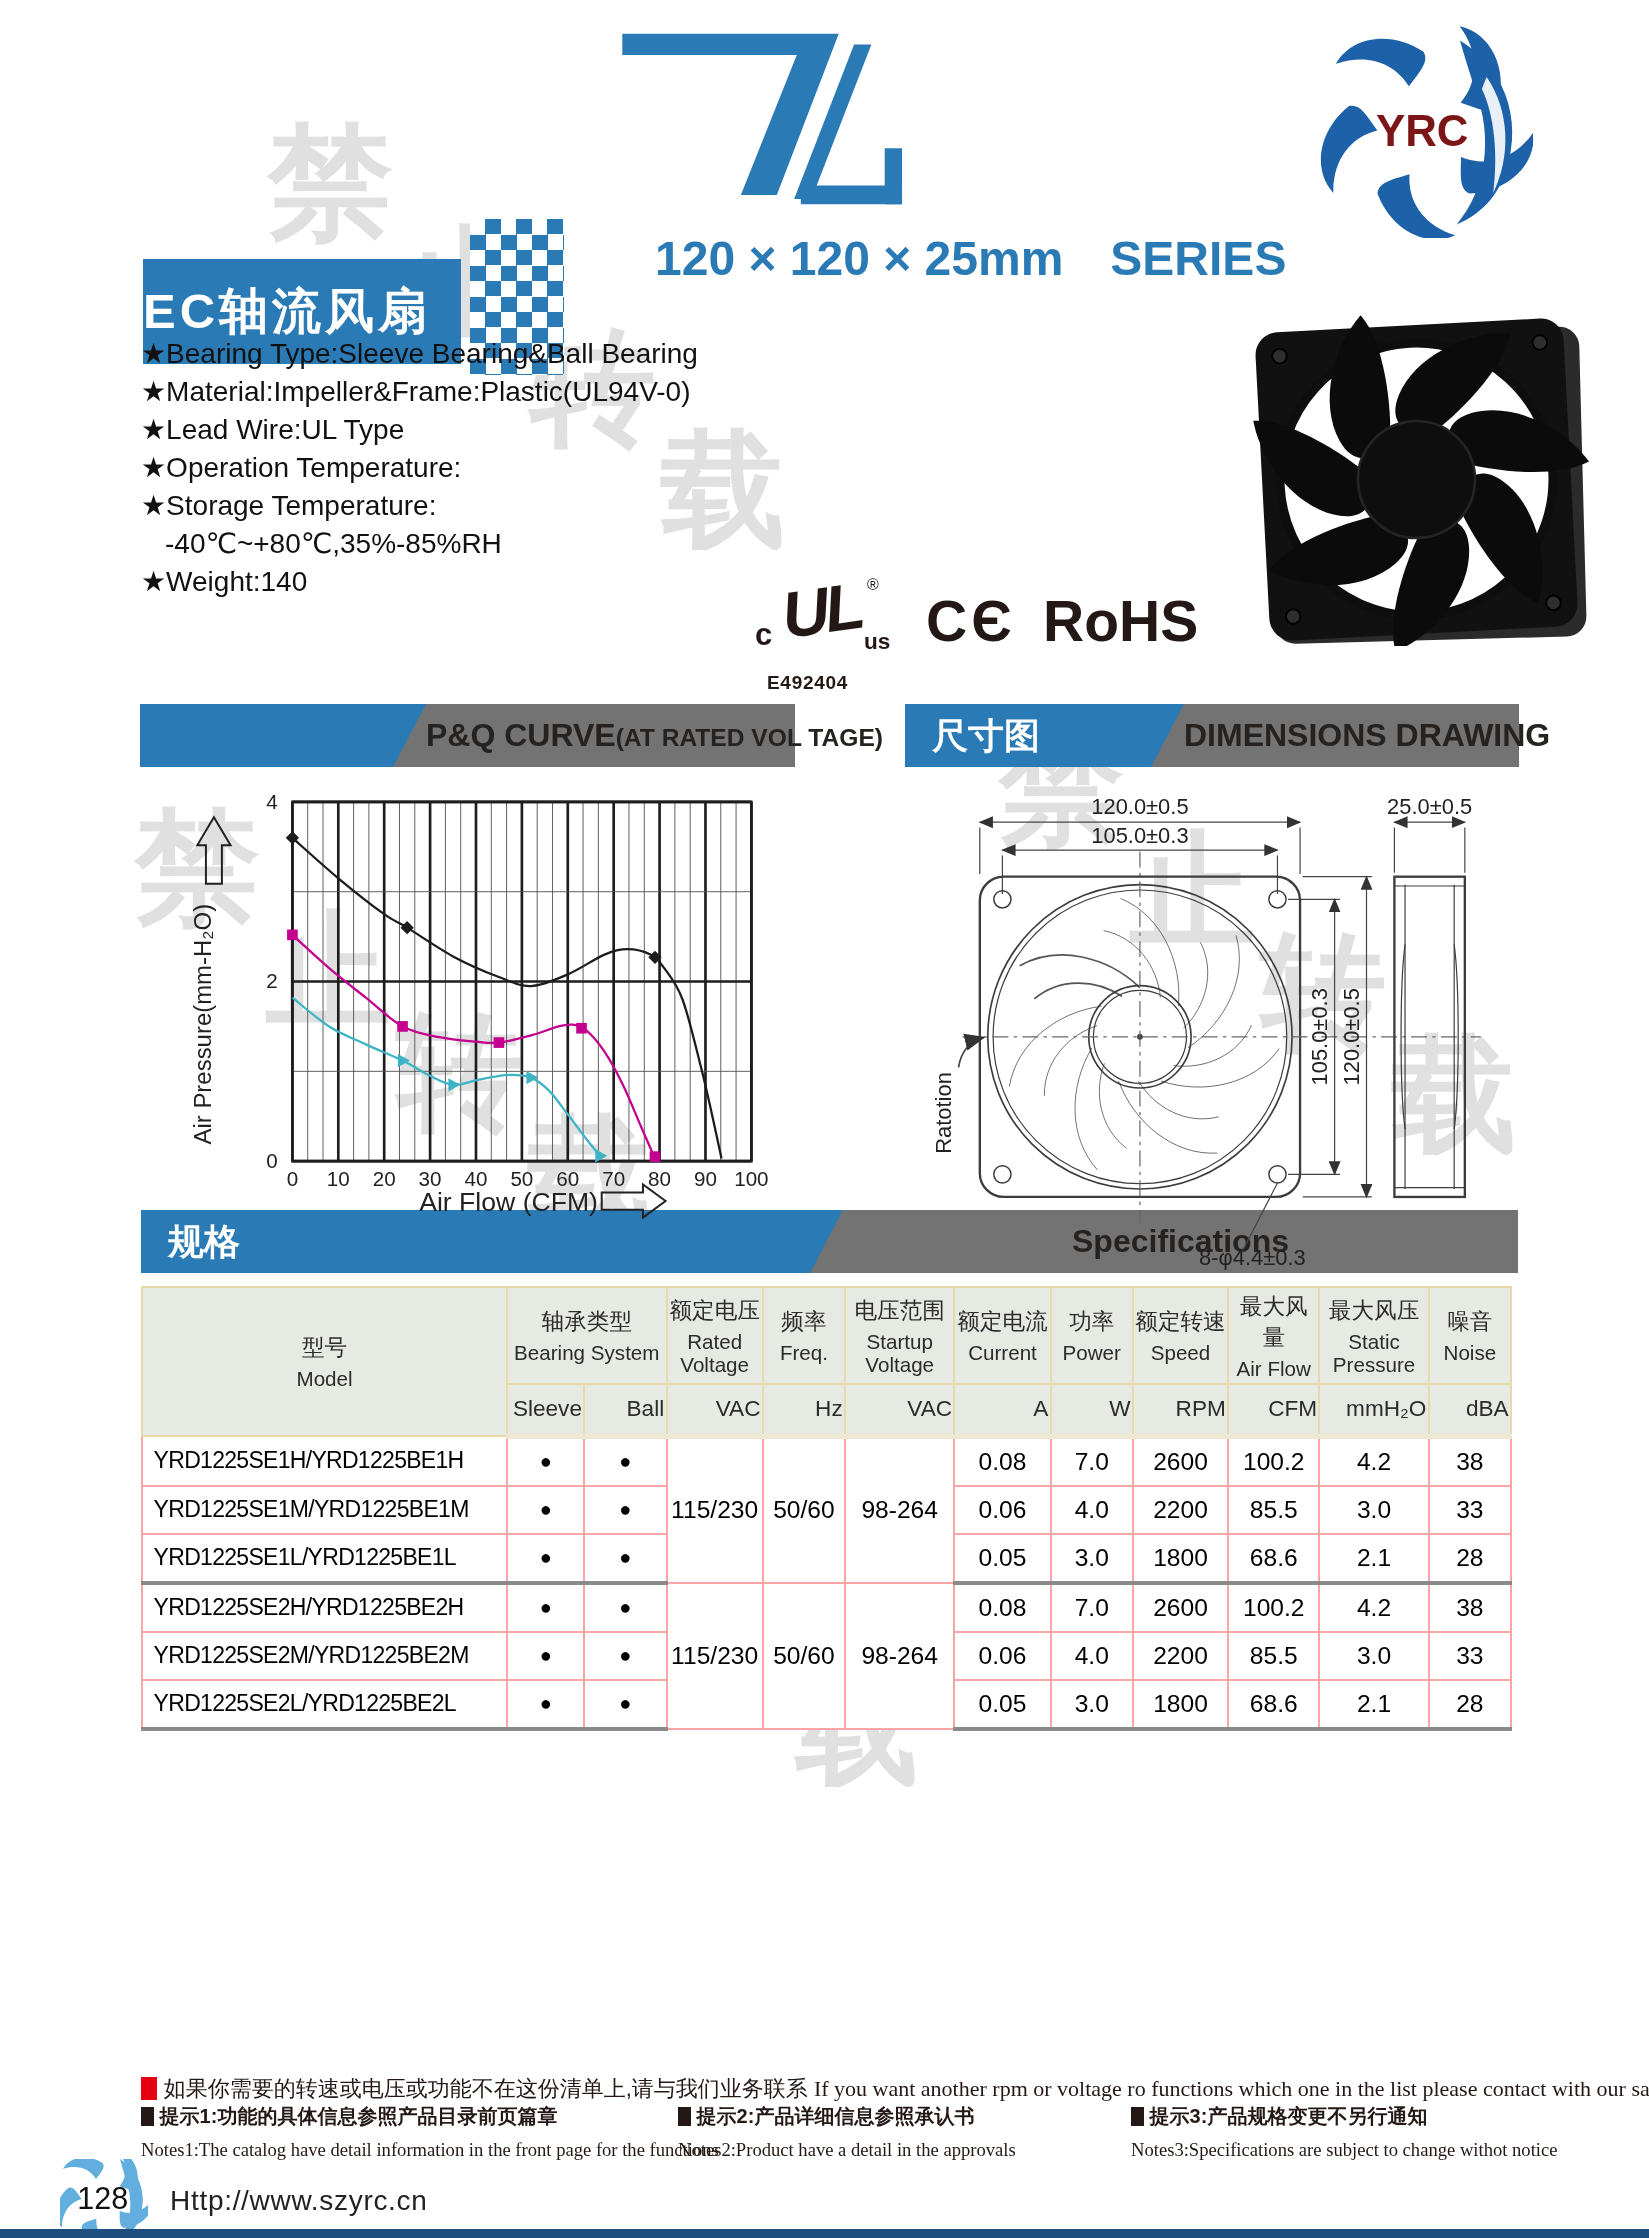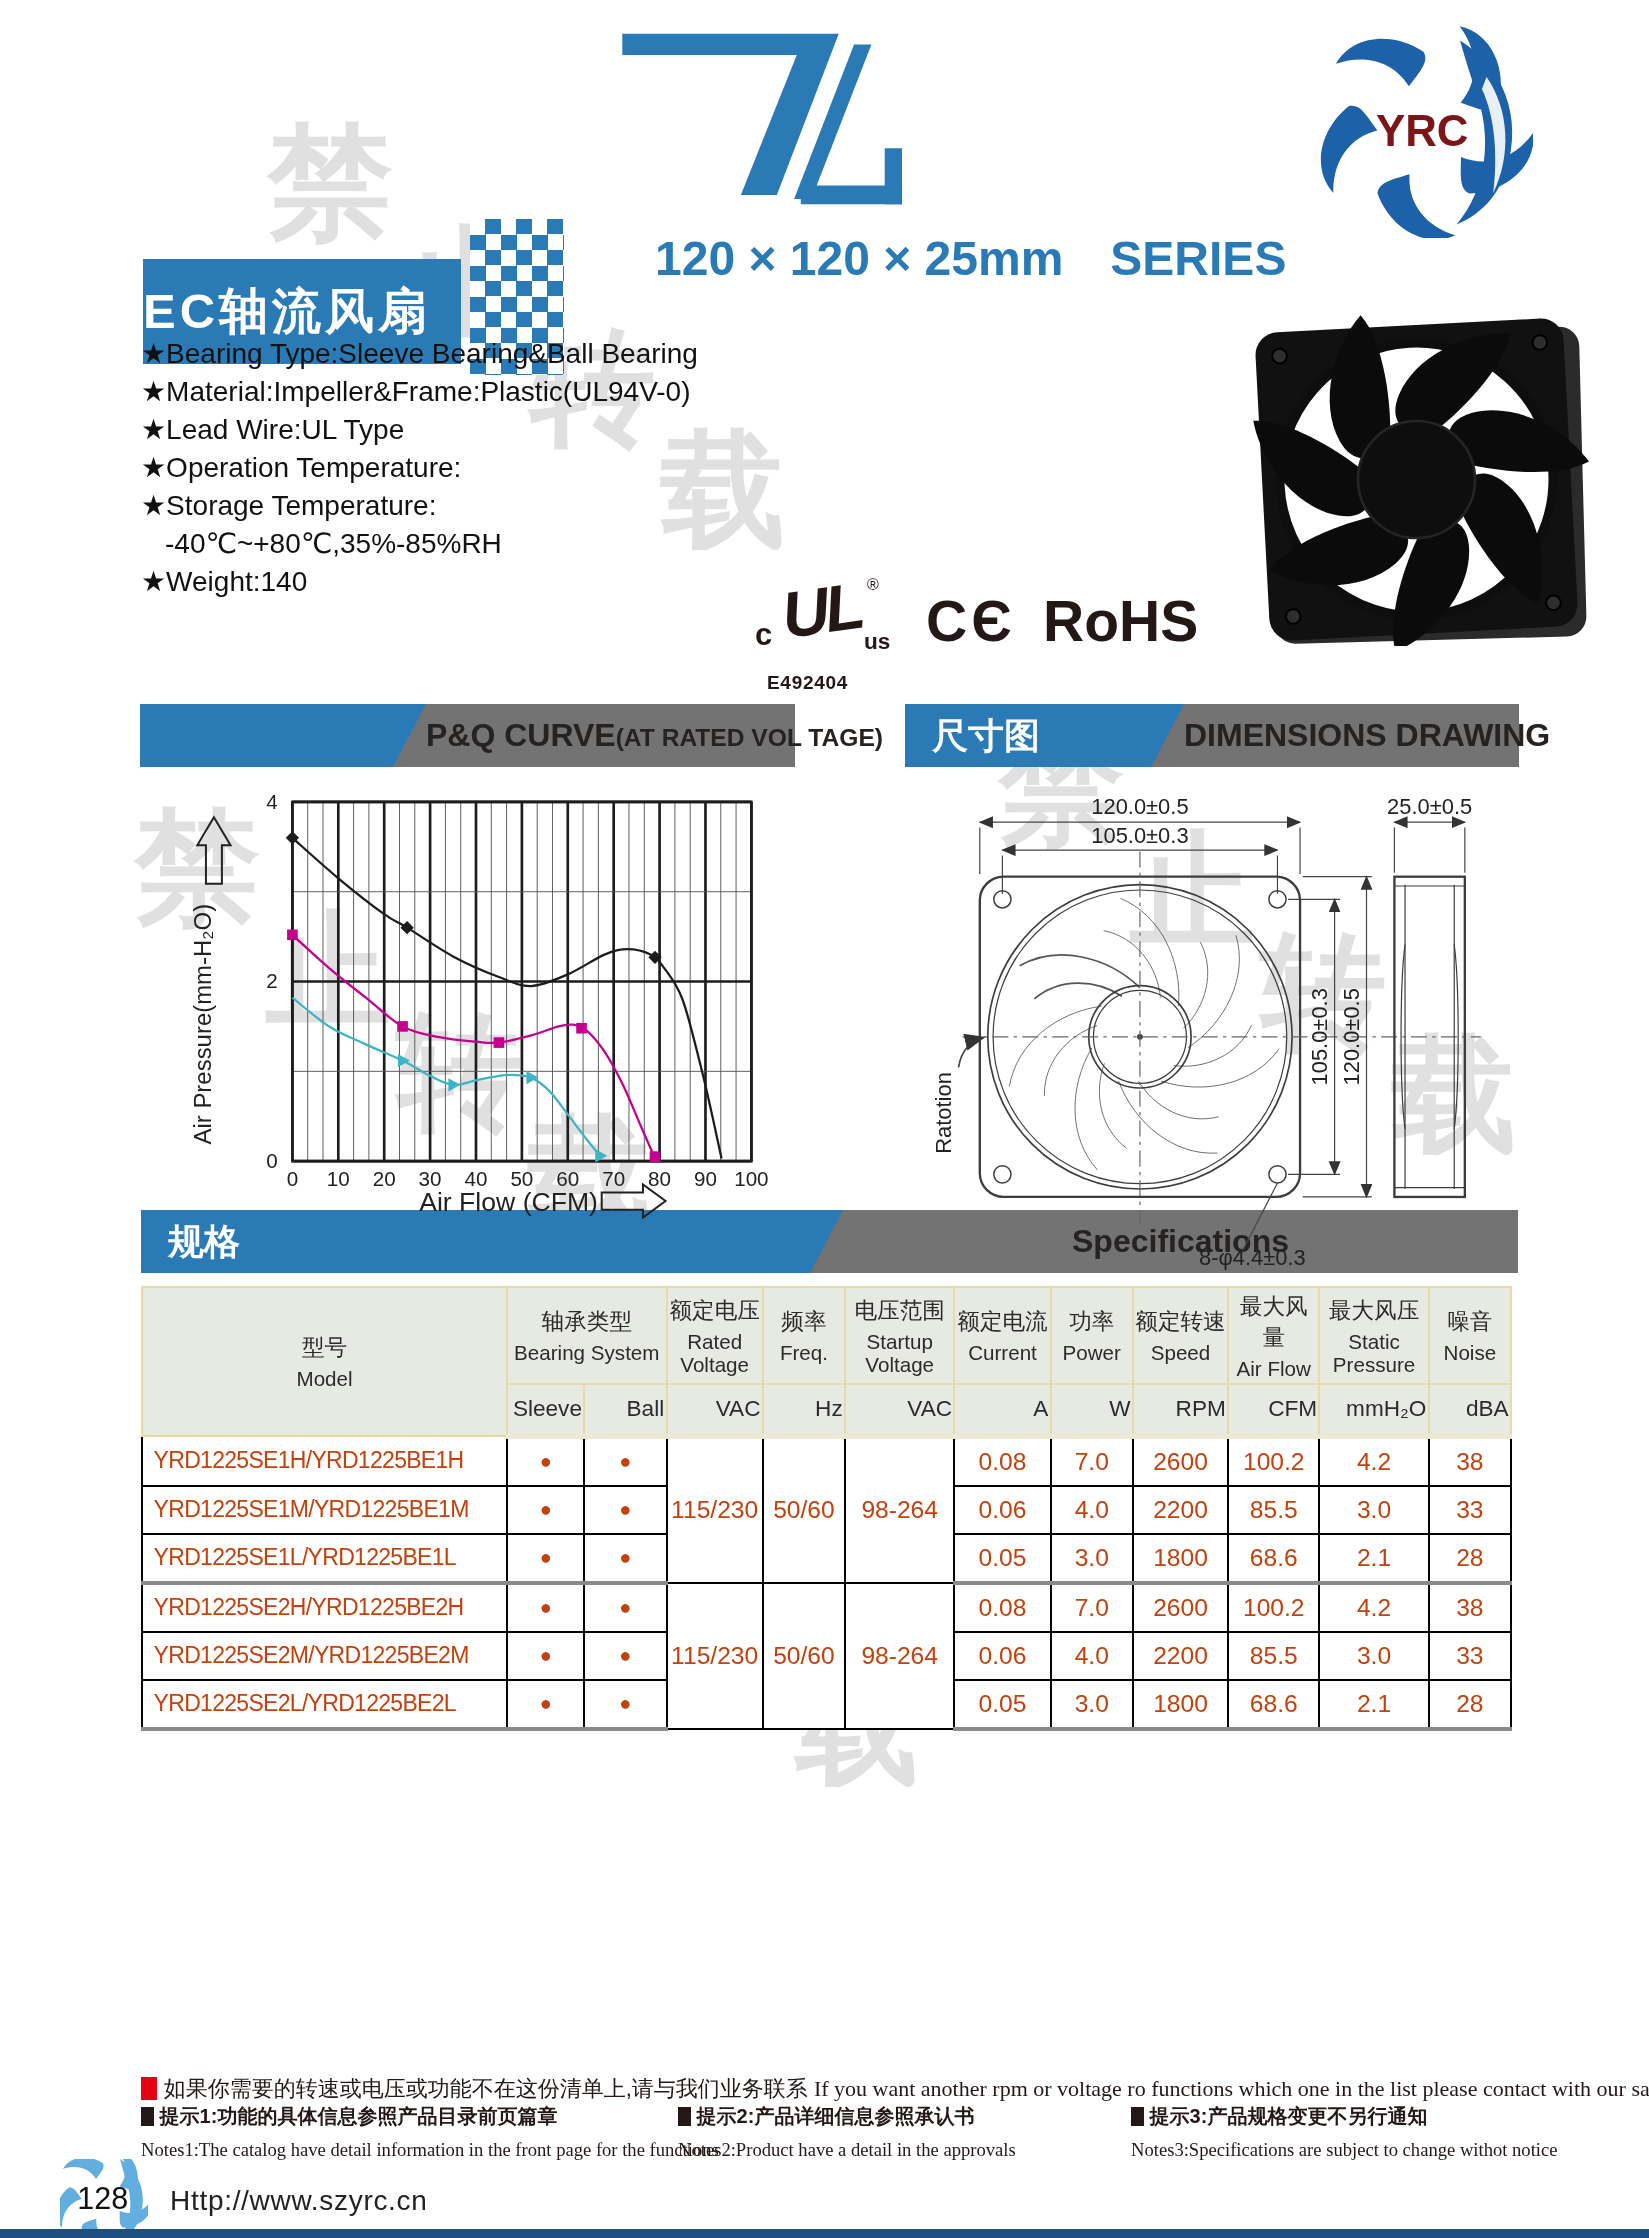--- a/index.html
+++ b/index.html
@@ -52,21 +52,21 @@
   .secbar .en .sub{font-size:24.6px;font-weight:600;}
 
   
   #spec-table{border-collapse:collapse;table-layout:fixed;width:1371px;}
   #spec-table th{background:#e7e9e3;border:2px solid #e7d9a8;vertical-align:middle;padding:2.7px 1.3px;font-weight:400;}
   #spec-table .hcn{font-size:22.6px;color:#2b2b2b;}
   #spec-table .hen{font-size:20.6px;color:#2b2b2b;margin-top:5.3px;line-height:22.6px;}
   #spec-table .hu{font-size:22.6px;color:#2b2b2b;}
   #spec-table thead tr:first-child th{height:78px;}
   #spec-table thead tr:last-child th{height:43px;border-bottom:5.3px solid #efe9d4;text-align:right;}
-  #spec-table td{border:2px solid #000000;font-size:24.6px;color:#c2410c;text-align:center;height:44px;background:#fff;}
+  #spec-table td{border:2px solid #fca5a5;font-size:24.6px;color:#000000;text-align:center;height:44px;background:#fff;}
   #spec-table td.model{text-align:left;padding-left:10.6px;font-size:23px;letter-spacing:-0.7px;white-space:nowrap;}
   #spec-table td.dot{font-size:20px;}
   #spec-table tr.gend td{border-bottom:4.7px solid #8a8a8a;}
 
   
   .contact{left:141px;top:2074px;width:1397px;font-size:22px;white-space:nowrap;}
   .contact .sq{display:inline-block;width:16px;height:22.6px;background:#e60012;vertical-align:-4px;margin-right:6.7px;}
   .contact .en{font-family:"Liberation Serif",serif;}
   .note-cn{font-size:20px;font-weight:700;white-space:nowrap;}
   .note-cn .sq{display:inline-block;width:13.3px;height:18.6px;background:#231815;vertical-align:-2.7px;margin-right:5.3px;}

